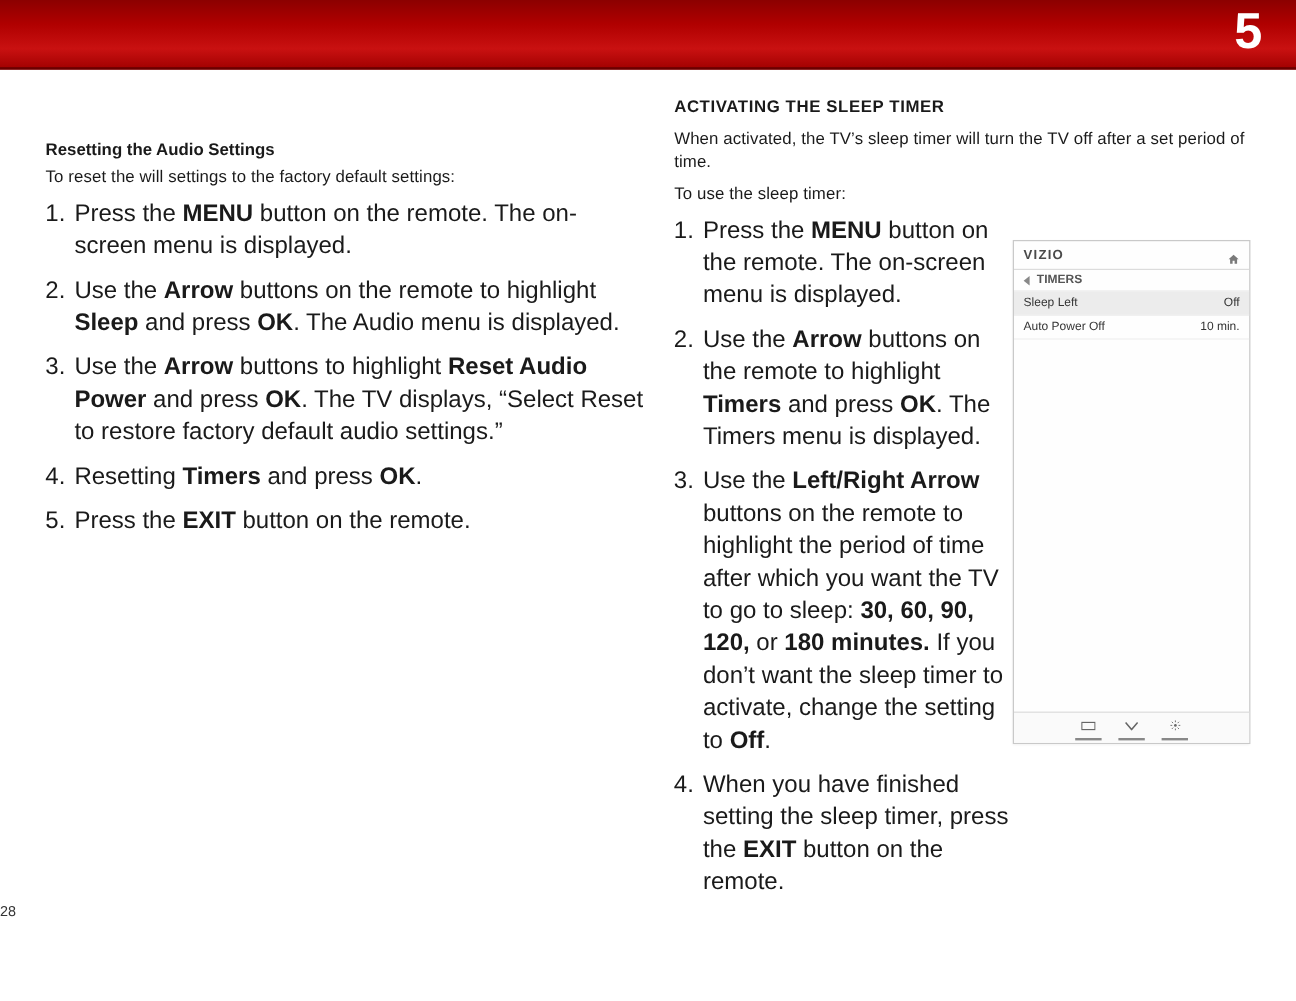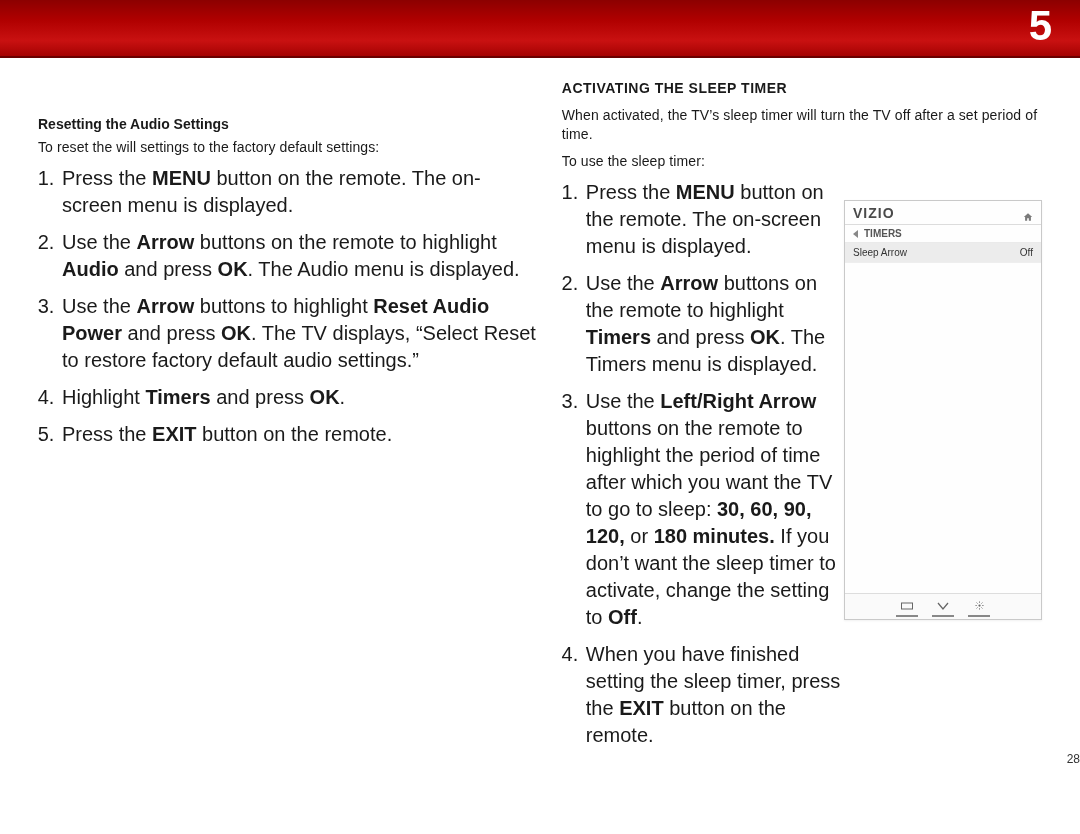--- a/index.html
+++ b/index.html
@@ -14,51 +14,51 @@
   .col-right { width: 490px; position: relative; }
   .col-right-inner { width: 280px; }
   .sub-head { font-size: 14px; font-weight: 700; margin-bottom: 6px; }
   p.body { font-size: 14px; line-height: 1.35; margin-bottom: 8px; letter-spacing: 0.1px; }
   ol { list-style-position: outside; margin-left: 22px; }
   ol li { font-size: 20px; line-height: 1.35; margin-bottom: 10px; padding-left: 2px; }
   .b { font-weight: 700; }
   .section-title { font-size: 14px; font-weight: 800; letter-spacing: 0.5px; margin-bottom: 10px; text-transform: uppercase; }
   .inset-panel { position: absolute; top: 120px; right: 0; width: 198px; height: 420px; border: 1px solid #c9c9c9; background: #fefefe; box-shadow: 0 1px 2px rgba(0,0,0,0.06); display:flex; flex-direction:column; }
   .inset-head { height: 24px; display:flex; align-items:center; justify-content:space-between; padding: 0 8px; border-bottom: 1px solid #dcdcdc; }
-  .vizio-logo { font-family: Arial, sans-serif; font-size: 14px; font-weight: 800; letter-spacing: 1px; color:#4a4a4a; }
+  .vizio-logo { font-family: Arial, sans-serif; font-size: 11px; font-weight: 800; letter-spacing: 1px; color:#4a4a4a; }
   .home-icon { width:10px; height:10px; color:#7a7a7a; }
   .inset-crumb { height: 18px; display:flex; align-items:center; padding: 0 8px; gap:6px; border-bottom: 1px solid #eaeaea; font-size:10px; font-weight:700; color:#555; }
   .tri-left { width:0; height:0; border-top:4px solid transparent; border-bottom:4px solid transparent; border-right:5px solid #888; }
   .inset-row { height: 20px; display:flex; align-items:center; justify-content:space-between; padding: 0 8px; font-size:10px; border-bottom: 1px solid #eee; color:#333; }
   .inset-row.highlight { background: #ececec; }
   .inset-body { flex:1; }
   .inset-foot { height: 26px; border-top:1px solid #ddd; display:flex; align-items:center; justify-content:center; gap:14px; background:#fafafa; }
   .foot-slot { width:22px; border-bottom:2px solid #888; display:flex; align-items:flex-end; justify-content:center; padding-bottom:1px; }
   .foot-glyph { color:#666; }
-  .page-number { position:absolute; top: 752px; width:1080px; text-align:right; font-size:12px; color:#333; }
+  .page-number { position:absolute; top: 752px; width:1080px; text-align:left; font-size:12px; color:#333; }
   .home-svg { fill: currentColor; }
 </style>
 </head>
 <body>
 
 <div class="top-band">
   <div class="chapter-number">5</div>
 </div>
 
 <div class="page">
   <div class="columns">
 
     <div class="col-left">
       <div class="sub-head">Resetting the Audio Settings</div>
       <p class="body">To reset the will settings to the factory default settings:</p>
       <ol>
         <li><span>Press the </span><span class="b">MENU</span><span> button on the remote. The on-screen menu is displayed.</span></li>
-        <li><span>Use the </span><span class="b">Arrow</span><span> buttons on the remote to highlight </span><span class="b">Audio</span><span> and press </span><span class="b">OK</span><span>. The Audio menu is displayed.</span></li>
+        <li><span>Use the </span><span class="b">Arrow</span><span> buttons on the remote to highlight </span><span class="b">Sleep</span><span> and press </span><span class="b">OK</span><span>. The Audio menu is displayed.</span></li>
         <li><span>Use the </span><span class="b">Arrow</span><span> buttons to highlight </span><span class="b">Reset Audio Power</span><span> and press </span><span class="b">OK</span><span>. The TV displays, “Select Reset to restore factory default audio settings.”</span></li>
-        <li><span>Highlight </span><span class="b">Timers</span><span> and press </span><span class="b">OK</span><span>.</span></li>
+        <li><span>Resetting </span><span class="b">Timers</span><span> and press </span><span class="b">OK</span><span>.</span></li>
         <li><span>Press the </span><span class="b">EXIT</span><span> button on the remote.</span></li>
       </ol>
     </div>
 
     <div class="col-right">
       <div class="section-title">ACTIVATING THE SLEEP TIMER</div>
       <p class="body" style="width:480px;">When activated, the TV’s sleep timer will turn the TV off after a set period of time.</p>
       <p class="body" style="margin-top:6px;">To use the sleep timer:</p>
 
       <div class="col-right-inner">
@@ -77,22 +77,26 @@
             <svg class="home-svg" viewBox="0 0 24 24" width="10" height="10">
                 <path d="M12 3 L2 12 H5 V21 H10 V15 H14 V21 H19 V12 H22 Z"></path>
               </svg>
           </span>
         </div>
         <div class="inset-crumb">
           <span class="tri-left"></span>
           <span>TIMERS</span>
         </div>
         <div class="inset-row highlight">
-          <span>Sleep Arrow</span>
+          <span>Sleep Left</span>
           <span>Off</span>
+        </div>
+        <div class="inset-row">
+          <span>Auto Power Off</span>
+          <span>10 min.</span>
         </div>
         <div class="inset-body"></div>
         <div class="inset-foot">
           <span class="foot-slot">
               <span class="foot-glyph"><svg viewBox="0 0 24 16" width="12" height="8">
                   <rect x="1" y="2" width="22" height="12" fill="none" stroke="#666" stroke-width="2"></rect>
                 </svg></span>
             </span>
           <span class="foot-slot">
               <span class="foot-glyph"><svg viewBox="0 0 24 16" width="12" height="8">

